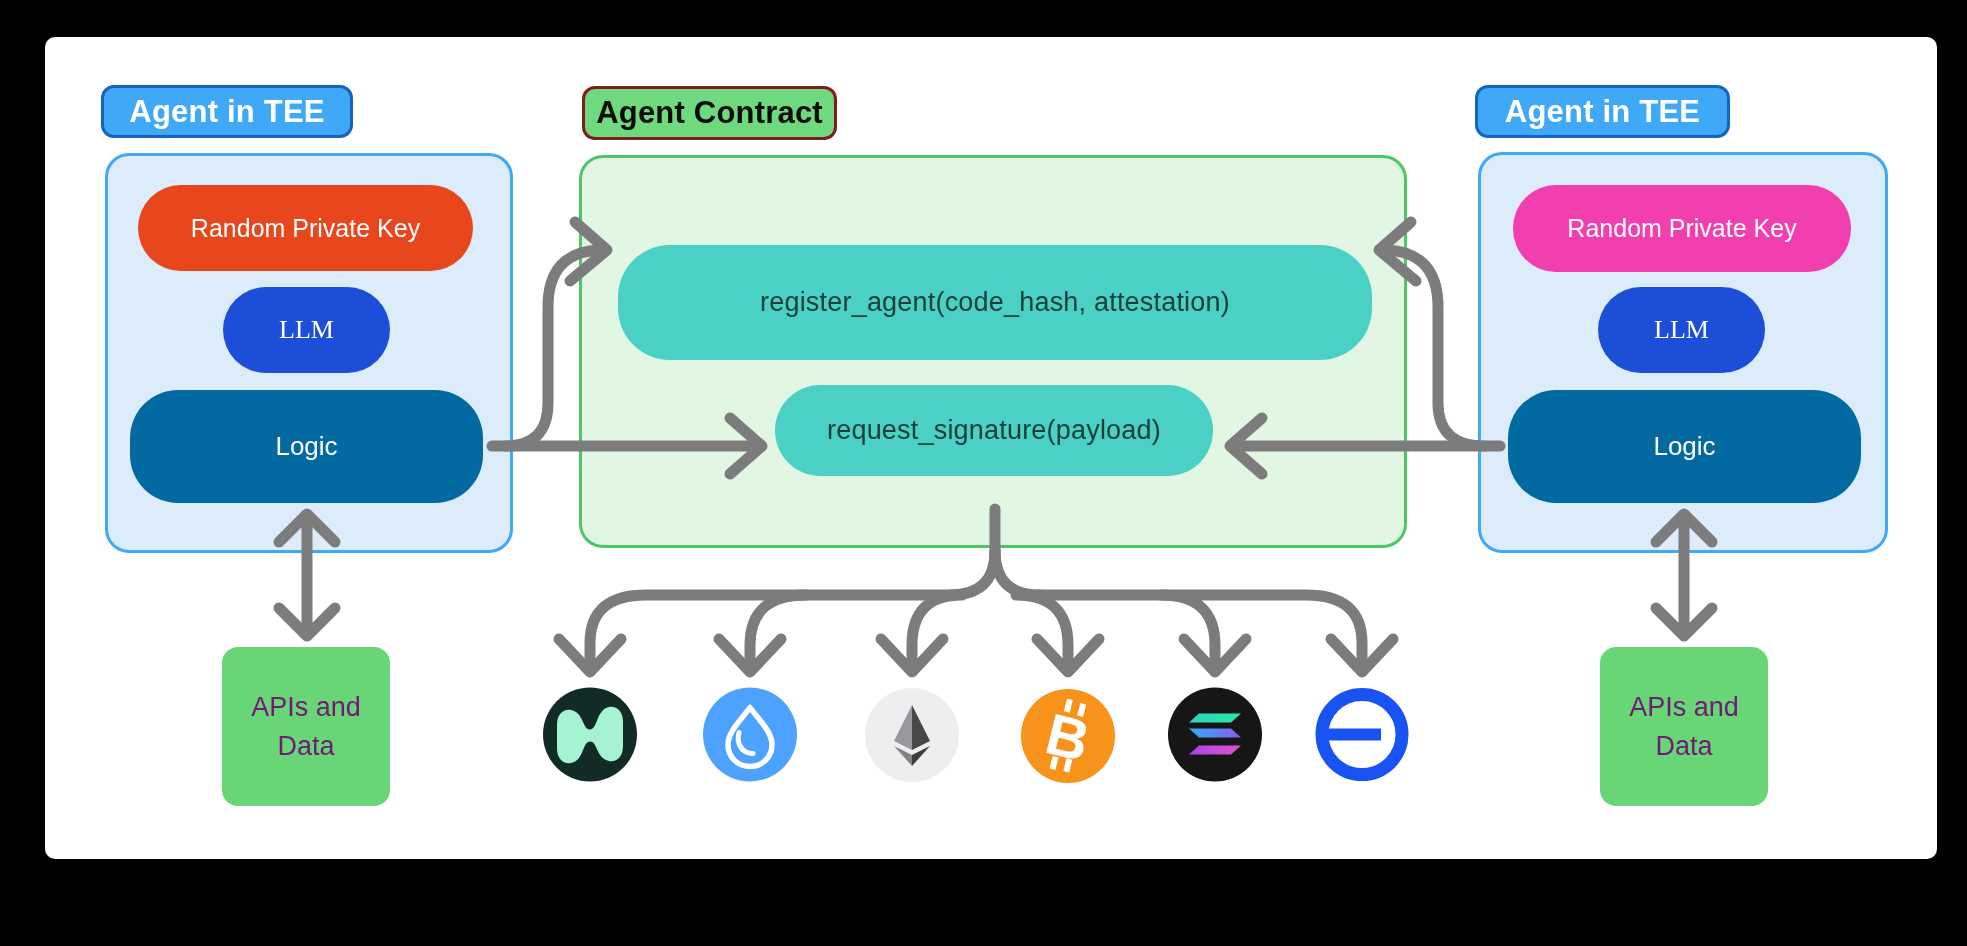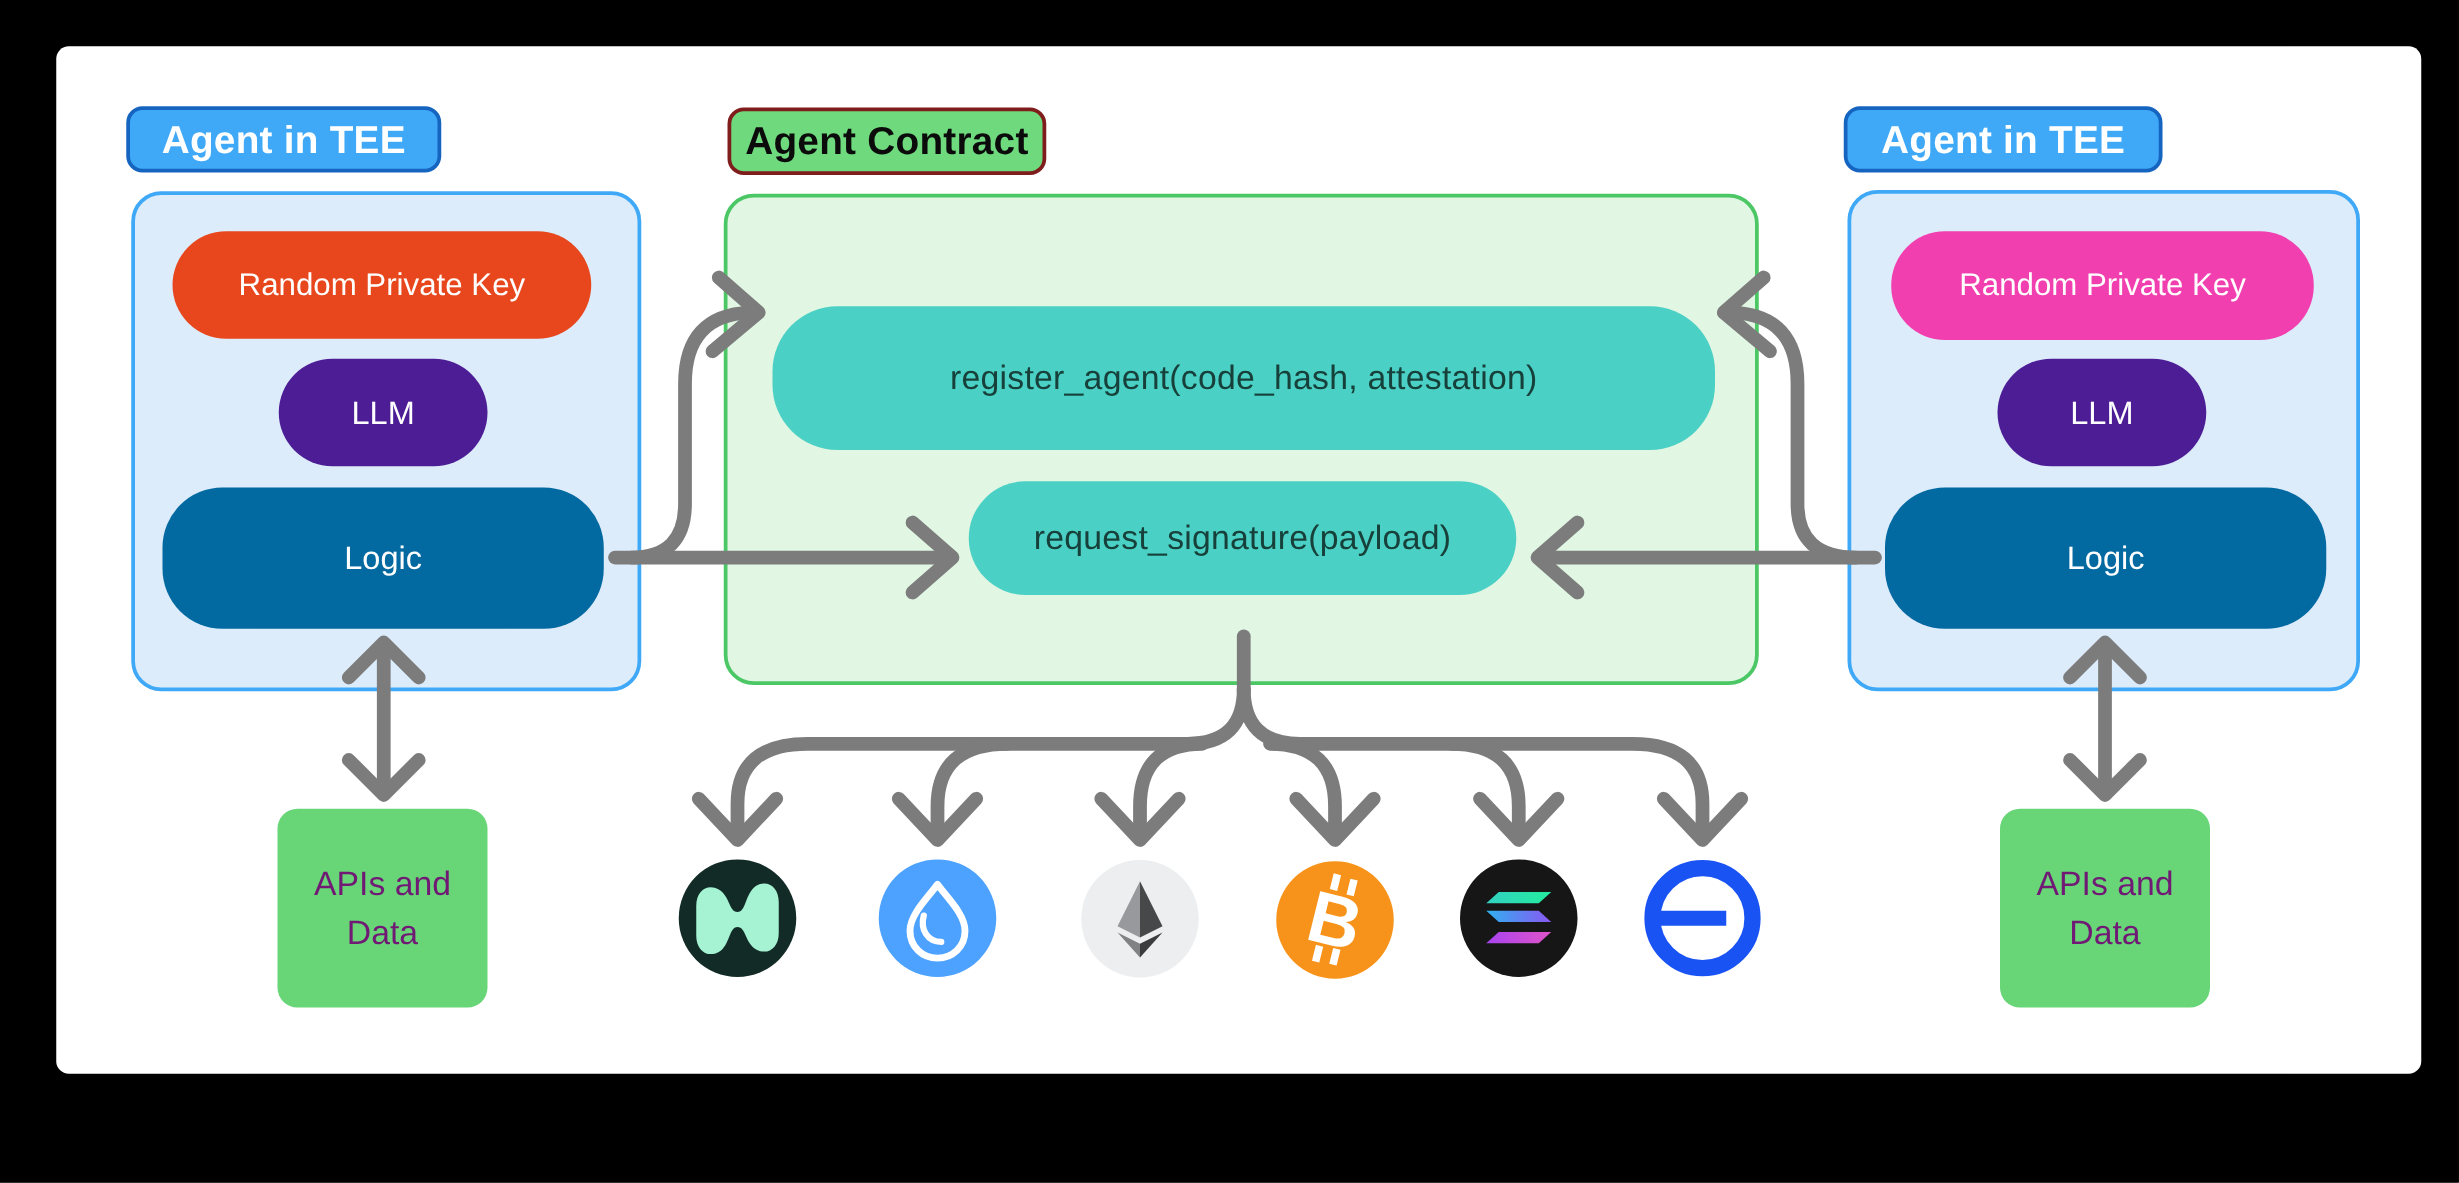--- a/index.html
+++ b/index.html
@@ -18,21 +18,21 @@
   }
   .tag-blue{background:#3fa9f7;border:3px solid #1565c0;color:#ffffff;}
   .tag-green{background:#6ed97d;border:3px solid #7f1d1d;color:#0b0b0b;}
   
   .tee-box{background:#dcecfb;border:3px solid #3fa9f7;border-radius:24px;}
   .contract-box{background:#e1f6e3;border:3px solid #4cc766;border-radius:24px;}
   
   .pill{color:#ffffff;font-size:25px;font-weight:500;text-align:right;}
   .pill-red{background:#e8471d;border-radius:43px;}
   .pill-pink{background:#f23fb0;border-radius:43px;}
-  .pill-purple{background:#4c1d95;border-radius:43px;font-size:26px;}
+  .pill-purple{background:#1d4ed8;border-radius:43px;font-size:26px;font-family:Liberation Serif, serif;}
   .pill-blue{background:#0369a1;border-radius:48px;font-size:26px;}
   .fn-pill{
     background:#4ad0c4;border-radius:52px;color:#17403b;
     font-size:27px;font-weight:500;letter-spacing:.2px;
   }
   .apis-box{
     background:#68d677;border-radius:16px;color:#701a75;
     font-size:27px;font-weight:500;text-align:center;line-height:39px;flex-direction:column;
   }
   #overlay{position:absolute;left:0;top:0;width:1967px;height:946px;pointer-events:none;}

